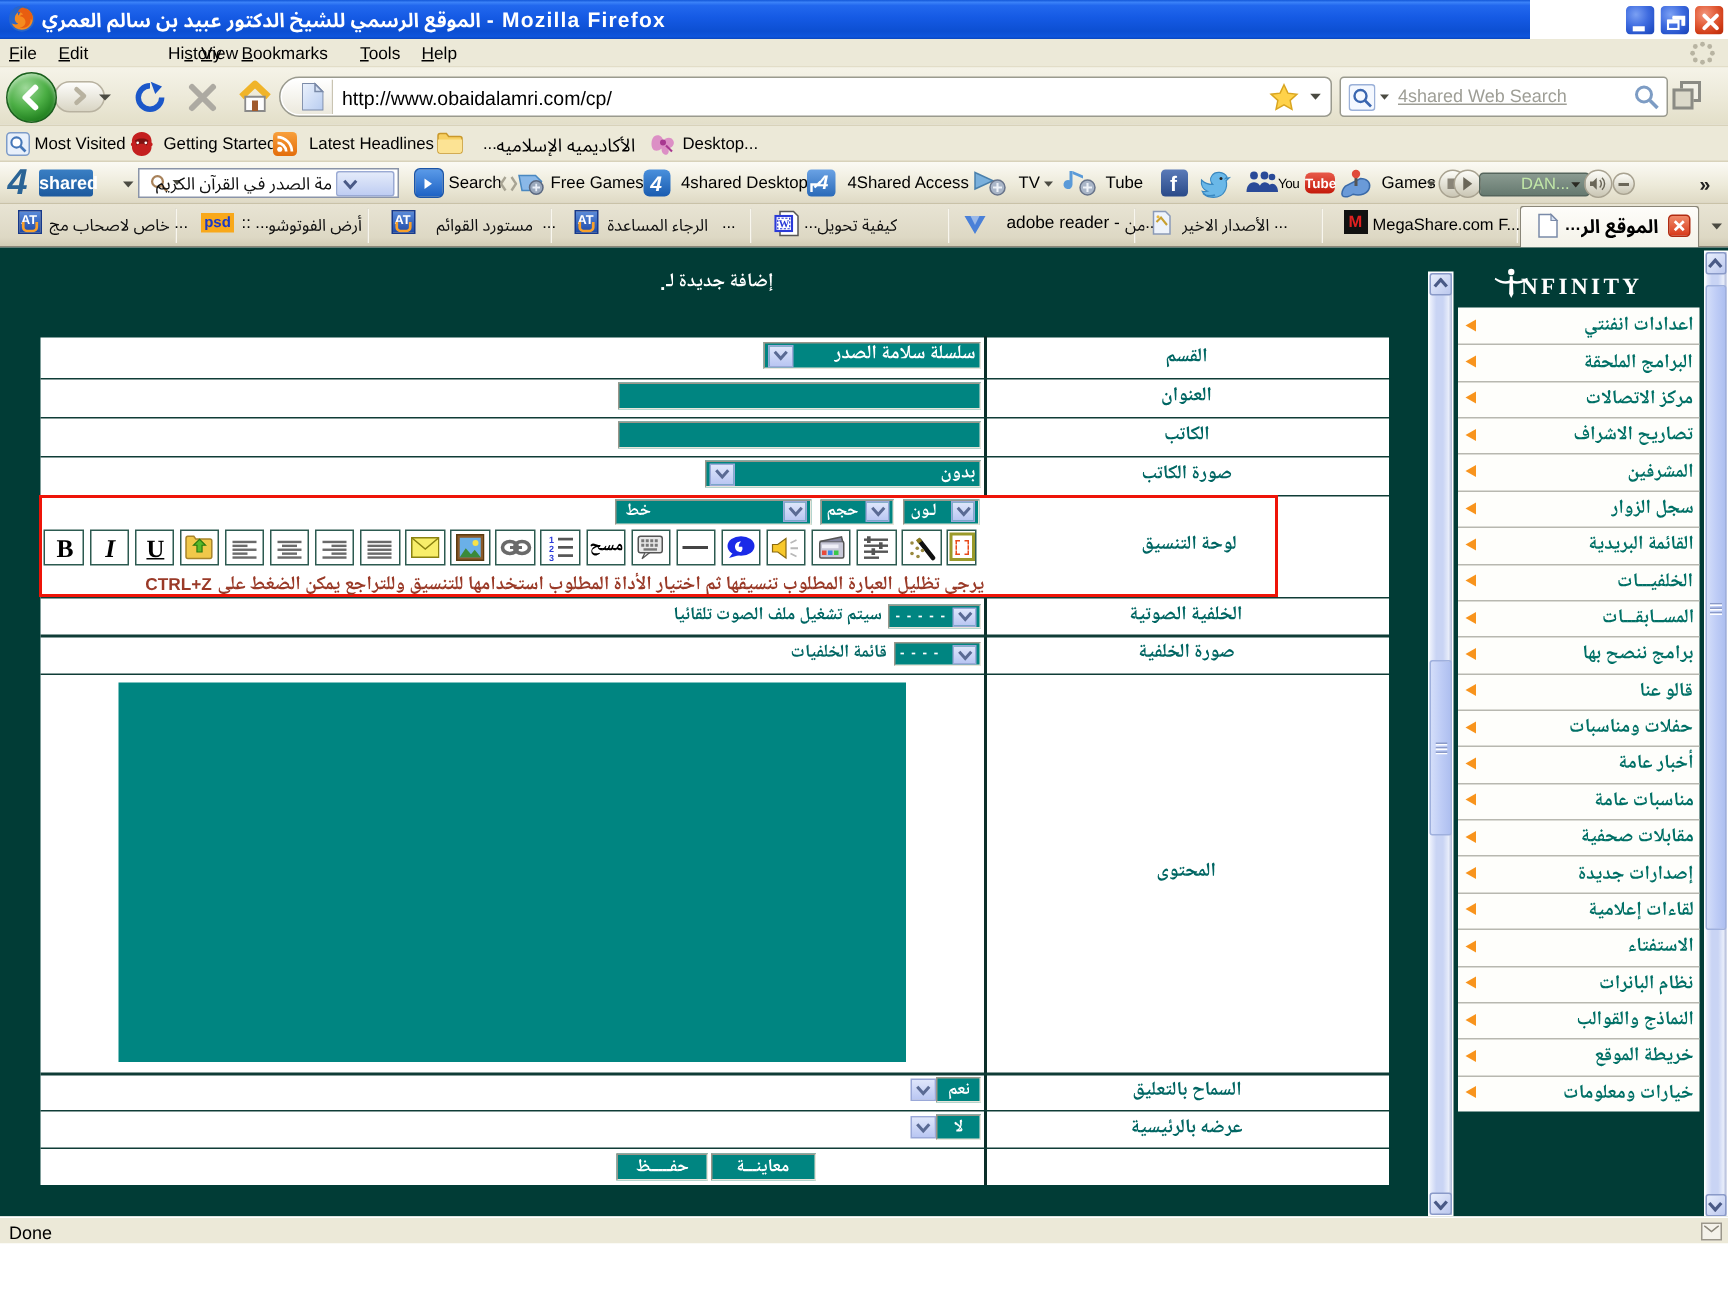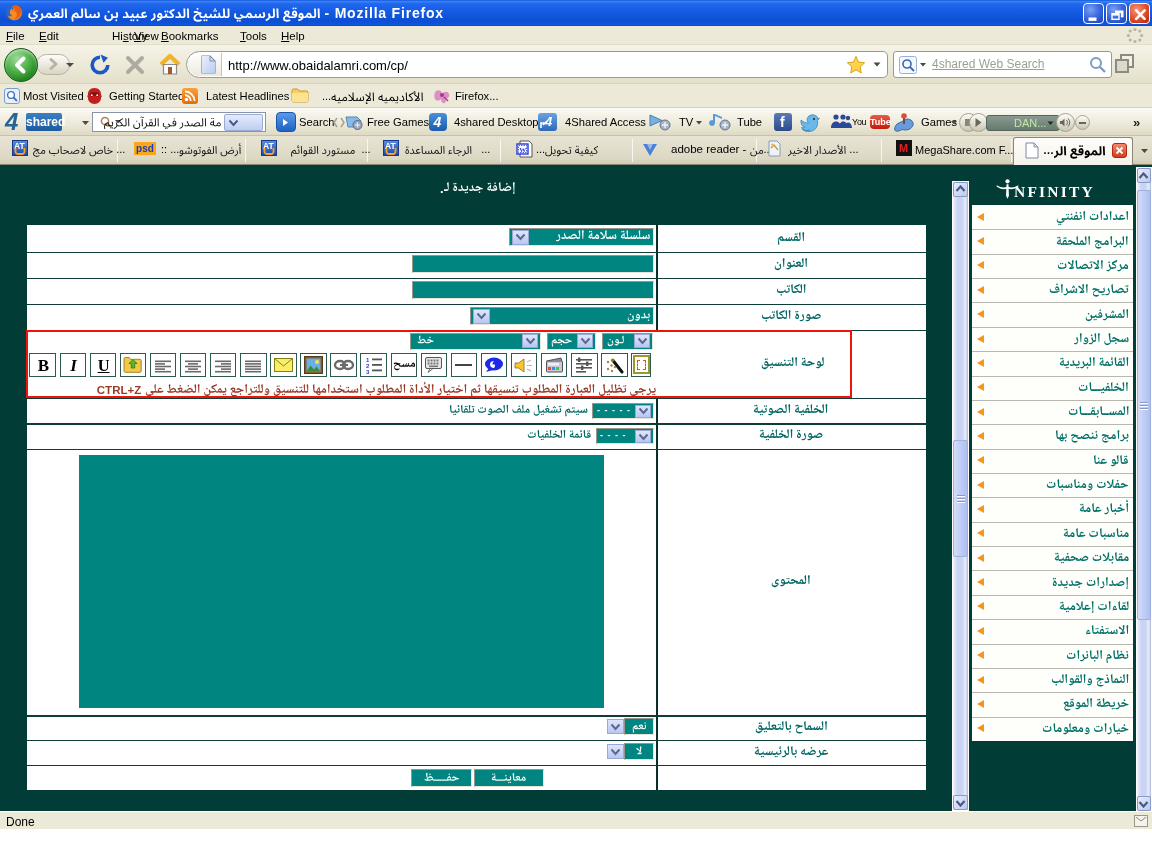--- a/index.html
+++ b/index.html
@@ -1,19 +1,19 @@
 <!DOCTYPE html>
 <html><head><meta charset="utf-8"><style>
 * { margin:0; padding:0; box-sizing:border-box; }
 body { font-family:"Liberation Sans",sans-serif; width:1152px; height:864px; position:relative; background:#fff; overflow:hidden; }
 .abs { position:absolute; }
 svg { display:block; }
 .ltxt { font-family:"Liberation Sans",sans-serif; }
 </style></head><body>
-<div class="abs" style="left:0;top:0;width:1152px;height:26px;background:linear-gradient(180deg,#1357d8 0%,#3b82f8 6%,#2268ee 14%,#155ae4 45%,#0c4fd2 80%,#0f55dc 94%,#0a47be 100%);">
+<div class="abs" style="left:0;top:0;width:1020px;height:26px;background:linear-gradient(180deg,#1357d8 0%,#3b82f8 6%,#2268ee 14%,#155ae4 45%,#0c4fd2 80%,#0f55dc 94%,#0a47be 100%);">
 <svg class="abs" style="left:5px;top:3px" width="19" height="19" viewBox="0 0 19 19">
 <circle cx="9.5" cy="9.5" r="8.6" fill="#2a65c8"></circle>
 <path d="M9.5 2.1a7.4 7.4 0 0 1 0 14.8 7.4 7.4 0 0 1-6.8-4.5c1.5 1.2 3.4 1.2 4.5.4-1.8-.9-2.6-2.4-2.3-4.2.2-1.6 1.4-3 2.2-3.4-.3 1-.1 1.7.5 2.2.3-1.9 1.5-3.3 3.3-3.9.7-.3 1.7-.4 2.3-.3-1.5-.9-2.7-1.1-3.7-1.1z" fill="#f68b1f"></path>
 <path d="M9.5 2.1c2.6 0 5.2 1.4 6.5 3.8.9 1.7 1 3.6.4 5.3-.1-.7-.5-1.3-.9-1.5.1 2.6-1.1 4.5-3.2 5.5-1.2.6-2.9.7-4.1.3 1.9-.3 3.1-1.2 3.6-2.6.4-1.2.2-2.3-.5-3.4-.7-1-1.8-1.6-3.2-1.7.5-.7 1.4-1.1 2.3-1-.7-1.2-2-1.9-3.4-1.7.3-1.4 1.2-2.4 2.5-3z" fill="#e85d10"></path>
 </svg>
     <div class="abs" style="left:28px;top:2px;height:22px;display:flex;align-items:center;gap:0;">
       <svg width="292.5" height="18.0">
         <g fill="#ffffff" transform="translate(0,14.11) scale(0.1320,0.1320)">
           <use href="#g2_1407" x="0"></use>
           <use href="#g2_918" x="82"></use>
@@ -220,21 +220,21 @@
         </g>
       </svg>
     </div>
     <svg class="abs" style="left:433px;top:4px" width="18" height="17" viewBox="0 0 18 17">
       <g fill="#d878c0">
         <path d="M3 3c3-2 6 0 6 3 2-3 6-3 7 0 1 2-1 5-4 5 2 2 0 5-2 4-1.5-.7-2-2-2-4-2 2-5 2-6 0S1 5 3 3z" opacity=".8"></path>
         <circle cx="9" cy="7" r="2" fill="#a83890"></circle>
         <path d="M11 9l4 4" stroke="#a83890" stroke-width="1.4"></path>
       </g>
     </svg>
-<div class="abs ltxt" style="left:455px;top:5.5px;font-size:11.2px;">Firefox...</div>
+<div class="abs ltxt" style="left:455px;top:5.5px;font-size:11.2px;">Desktop...</div>
 </div>
 <div class="abs" style="left:0;top:108px;width:1152px;height:28px;background:linear-gradient(180deg,#fbfaf4 0%,#ece9d8 60%,#dfdac5 100%);border-bottom:1px solid #c9c2a8;">
 <div class="abs ltxt" style="left:5px;top:0px;font-size:24px;font-weight:bold;font-style:italic;color:#2a6496;">4</div>
 <div class="abs ltxt" style="left:26px;top:5px;width:36px;height:18px;background:linear-gradient(180deg,#3a7fc4,#1d5a9e);color:#fff;font-size:12px;font-weight:bold;text-align:center;line-height:18px;border-radius:2px;">shared</div>
 <svg class="abs" style="left:81px;top:12px" width="9" height="6" viewBox="0 0 9 6">
       <path d="M1 1l3.5 4L8 1z" fill="#4b4b42"></path>
     </svg>
 <div class="abs" style="left:92px;top:4px;width:174px;height:20px;background:#fff;border:1px solid #8a94a8;"></div>
 <svg class="abs" style="left:99px;top:7px" width="14" height="14" viewBox="0 0 14 14">
       <circle cx="6" cy="6" r="3.6" fill="none" stroke="#a8825a" stroke-width="1.5"></circle>

